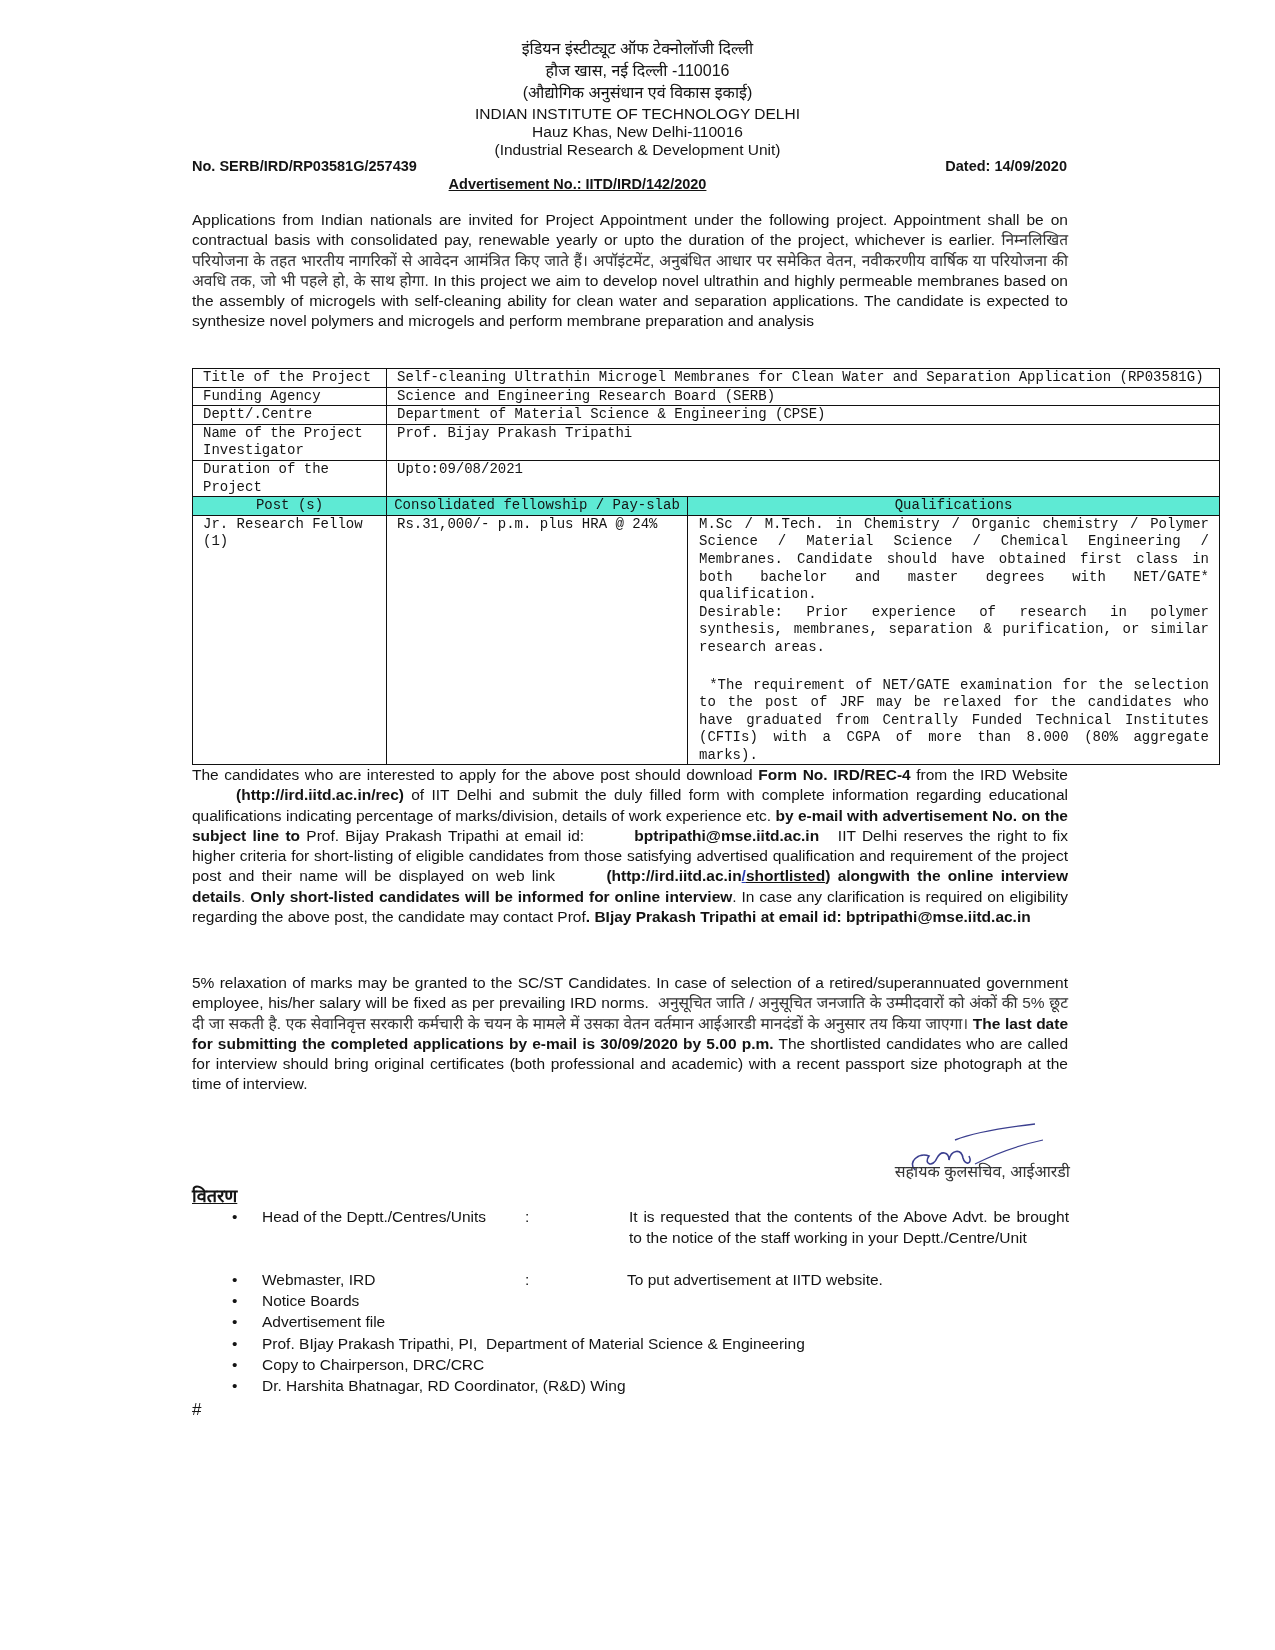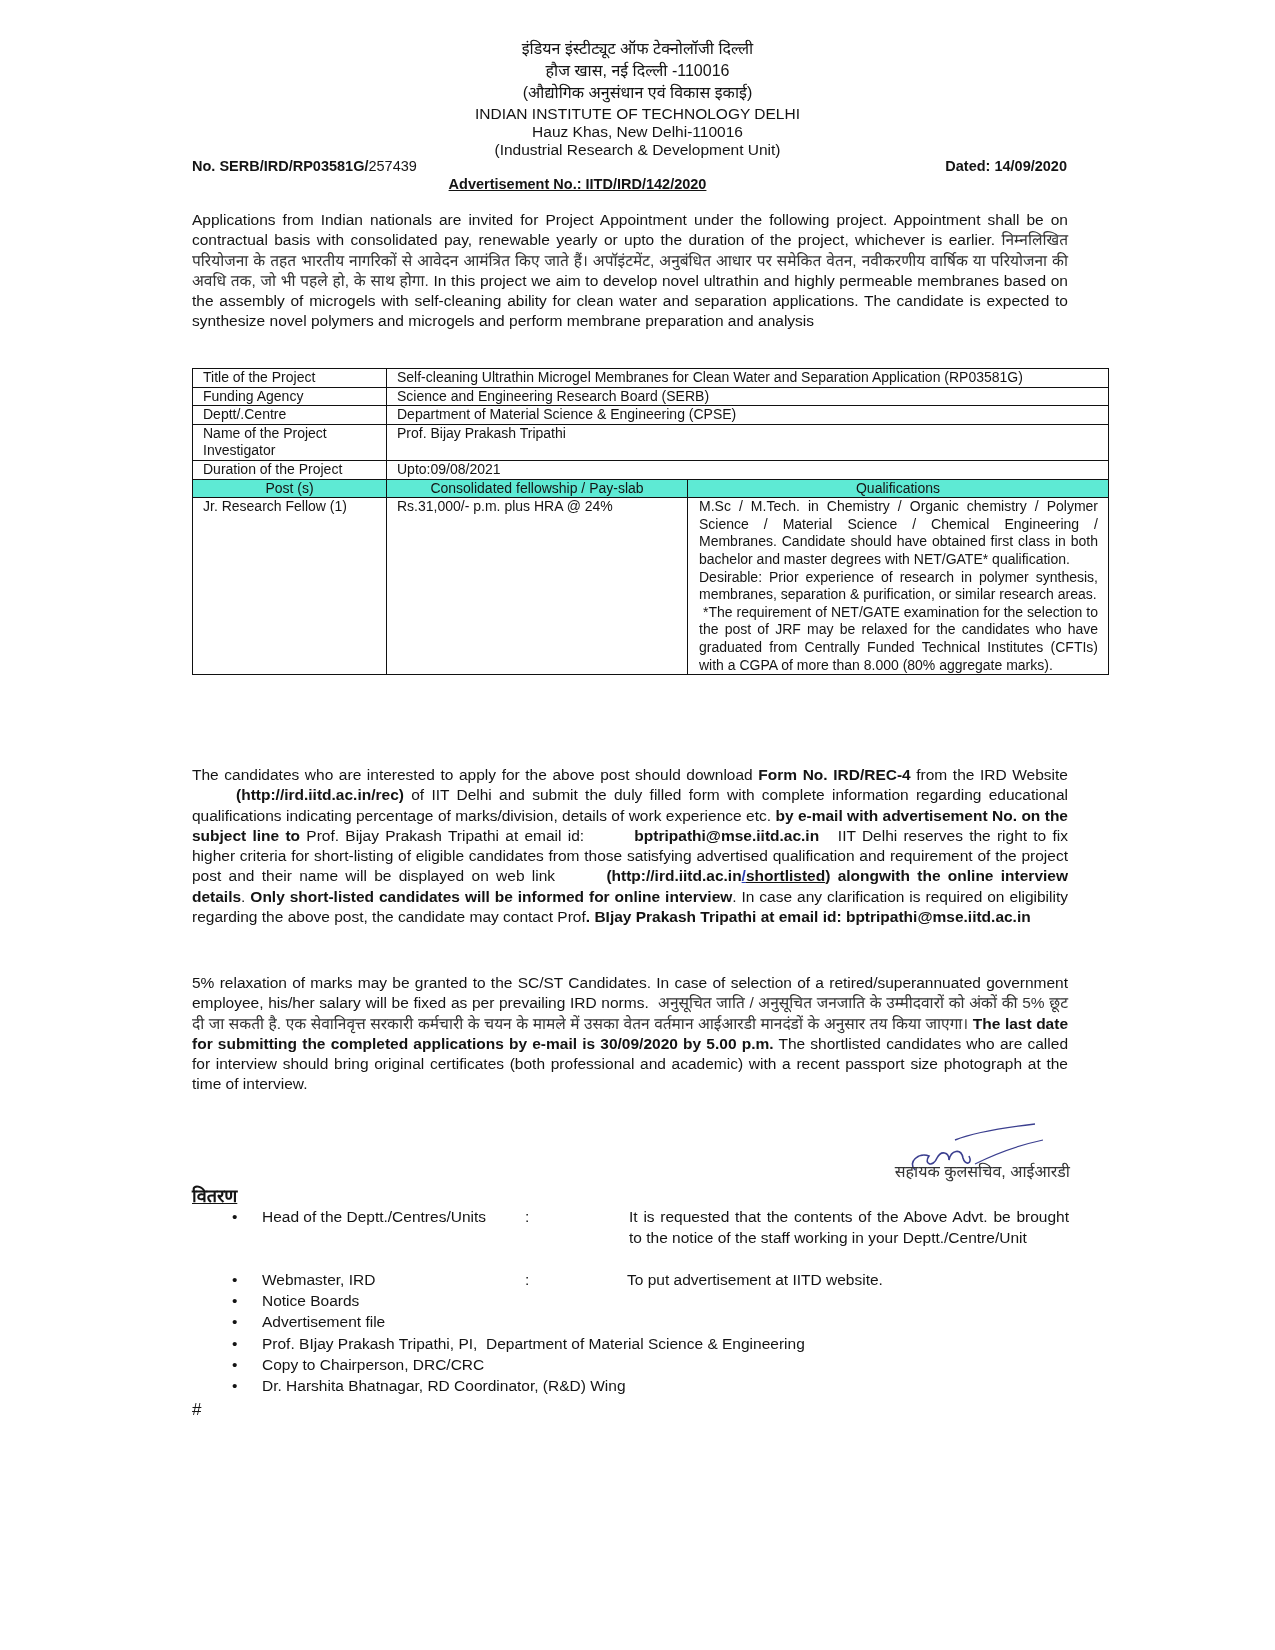--- a/index.html
+++ b/index.html
@@ -6,22 +6,22 @@
   body { width: 1275px; height: 1650px; position: relative; overflow: hidden;
          font-family: "Liberation Sans", "DejaVu Sans", sans-serif; color: #141414; }
   .abs { position: absolute; }
   .hdr { left: 0; width: 1275px; text-align: center; font-size: 15.5px; line-height: 18px; }
   .hdr-hi { font-weight: normal; font-size: 16px; }
   .ref { top: 158px; font-size: 14.5px; font-weight: bold; }
   .adv { top: 176px; left: 0; width: 1155px; text-align: center; font-size: 14.5px; font-weight: bold; text-decoration: underline; }
   .para { left: 192px; width: 876px; font-size: 15.5px; line-height: 20.3px; text-align: justify; }
   .para b { font-weight: bold; }
   .hindi { color: #333; }
-  table.proj { position: absolute; left: 192px; top: 368px; width: 917px; border-collapse: collapse;
-               font-size: 14px; line-height: 17.6px; }
+  table.proj { position: absolute; left: 192px; top: 368px; width: 1028px; border-collapse: collapse;
+               font-size: 14px; line-height: 17.6px; font-family: Liberation Mono, monospace; }
   table.proj td { border: 1.4px solid #111; padding: 0 8px 0 10px; vertical-align: top; }
   table.proj td.c1 { width: 175px; }
   table.proj td.c2 { width: 282px; }
   table.proj tr.head td { background: #5eead4; text-align: center; padding: 0; }
   table.proj td.qual { text-align: justify; padding-left: 11px; padding-right: 10px; }
   .sig { left: 905px; top: 1122px; width: 140px; height: 55px; }
   .sig-title { left: 862px; top: 1160px; width: 208px; text-align: right; font-size: 16px; color: #333; }
   .vitran { left: 192px; top: 1183px; font-size: 18px; font-weight: bold; text-decoration: underline; }
   .dist { left: 192px; font-size: 15.5px; line-height: 20.5px; }
   .dist .bullet { position: absolute; left: 40px; }
@@ -37,21 +37,21 @@
 <body>
 
 <div class="abs hdr hdr-hi" style="top:40px;">इंडियन इंस्टीट्यूट ऑफ टेक्नोलॉजी दिल्ली</div>
 <div class="abs hdr hdr-hi" style="top:62px;">हौज खास, नई दिल्ली -110016</div>
 <div class="abs hdr hdr-hi" style="top:84px;">(औद्योगिक अनुसंधान एवं विकास इकाई)</div>
 <div class="abs hdr" style="top:105px;">INDIAN INSTITUTE OF TECHNOLOGY DELHI</div>
 <div class="abs hdr" style="top:123px;">Hauz Khas, New Delhi-110016</div>
 <div class="abs hdr" style="top:141px;">(Industrial Research &amp; Development Unit)</div>
 
 <div class="abs ref" style="left:192px;">
-  <span>No. SERB/IRD/RP03581G/</span><span style="font-weight:normal;margin-top:41px;">257439</span>
+  <span>No. SERB/IRD/RP03581G/</span><span style="font-weight:bold;margin-top:41px;">257439</span>
 </div>
 <div class="abs ref" style="right:208px;">Dated: 14/09/2020</div>
 <div class="abs adv">Advertisement No.: IITD/IRD/142/2020</div>
 
 <div class="abs para" style="top:210px;">
   <span>Applications from Indian nationals are invited for Project Appointment under the following project.  Appointment shall be on contractual basis with consolidated pay, renewable yearly or upto the duration of the project, whichever is earlier. </span><span class="hindi">निम्नलिखित परियोजना के तहत भारतीय नागरिकों से आवेदन आमंत्रित किए जाते हैं। अपॉइंटमेंट, अनुबंधित आधार पर समेकित वेतन, नवीकरणीय वार्षिक या परियोजना की अवधि तक, जो भी पहले हो, के साथ होगा. </span><span>In this project we aim to develop novel ultrathin and highly permeable membranes based on the assembly of microgels with self-cleaning ability for clean water and separation applications. The candidate is expected to synthesize novel polymers and microgels and perform membrane preparation and analysis</span>
 </div>
 
 <table class="proj">
   <tbody>
@@ -79,21 +79,21 @@
     <td class="c1">Post (s)</td>
     <td class="c2">Consolidated fellowship / Pay-slab</td>
     <td>Qualifications</td>
   </tr>
   <tr>
     <td class="c1">Jr. Research Fellow (1)</td>
     <td class="c2">Rs.31,000/- p.m. plus HRA @ 24%</td>
     <td class="qual">
       <div>M.Sc / M.Tech. in Chemistry  / Organic chemistry / Polymer Science / Material Science / Chemical Engineering / Membranes. Candidate should have obtained first class in both bachelor and master degrees with NET/GATE* qualification.</div>
       <div>Desirable: Prior experience of research in polymer synthesis, membranes, separation &amp; purification, or similar research areas.</div>
-      <div style="white-space:pre-wrap;"> *The requirement of NET/GATE examination for the selection to the post of JRF may be relaxed for the candidates who have graduated from Centrally Funded Technical Institutes (CFTIs) with a CGPA of more than 8.000 (80% aggregate marks).</div>
+      <div style="white-space:pre-wrap;margin-top:20px;"> *The requirement of NET/GATE examination for the selection to the post of JRF may be relaxed for the candidates who have graduated from Centrally Funded Technical Institutes (CFTIs) with a CGPA of more than 8.000 (80% aggregate marks).</div>
     </td>
   </tr>
 </tbody>
   </table>
 
 <div class="abs para" style="top:765px;">
   <span>The candidates who are interested to apply for the above post should download </span><b>Form No. IRD/REC-4</b><span> from the IRD Website </span><b><a class="link">(http://ird.iitd.ac.in/rec)</a></b><span> of IIT Delhi and submit the duly filled form with complete information regarding educational qualifications indicating percentage of marks/division, details of work experience etc. </span><b>by e-mail with advertisement No. on the subject line to</b><span> Prof. Bijay Prakash Tripathi at   email id: </span><b><a class="link">bptripathi@mse.iitd.ac.in</a></b><span style="white-space:pre-wrap;">   IIT Delhi reserves the right to fix higher criteria for short-listing of eligible candidates from those satisfying advertised qualification and requirement of the project post and their name will be displayed on web link </span><b><a class="link"><span>(http://ird.iitd.ac.in</span><span class="blue-slash ul">/</span><span class="ul">shortlisted</span><span>)</span></a><span> alongwith the online interview details</span></b><span>. </span><b>Only short-listed candidates will be informed for online interview</b><span>. In case any clarification is required on eligibility regarding the above post, the candidate may contact Prof</span><b>. BIjay Prakash Tripathi at email id: bptripathi@mse.iitd.ac.in</b>
 </div>
 
 <div class="abs para" style="top:973px;">

